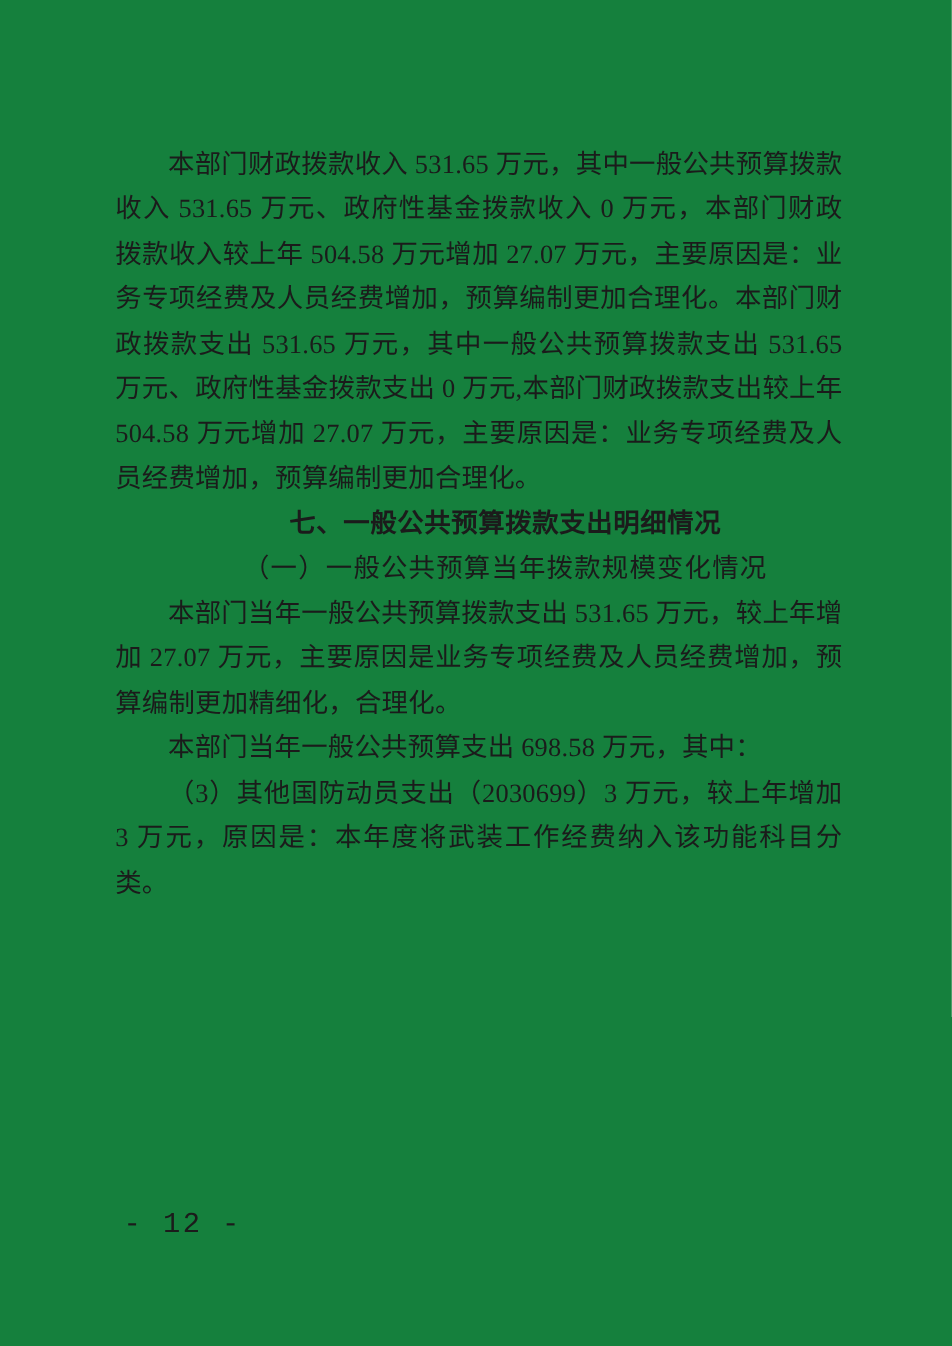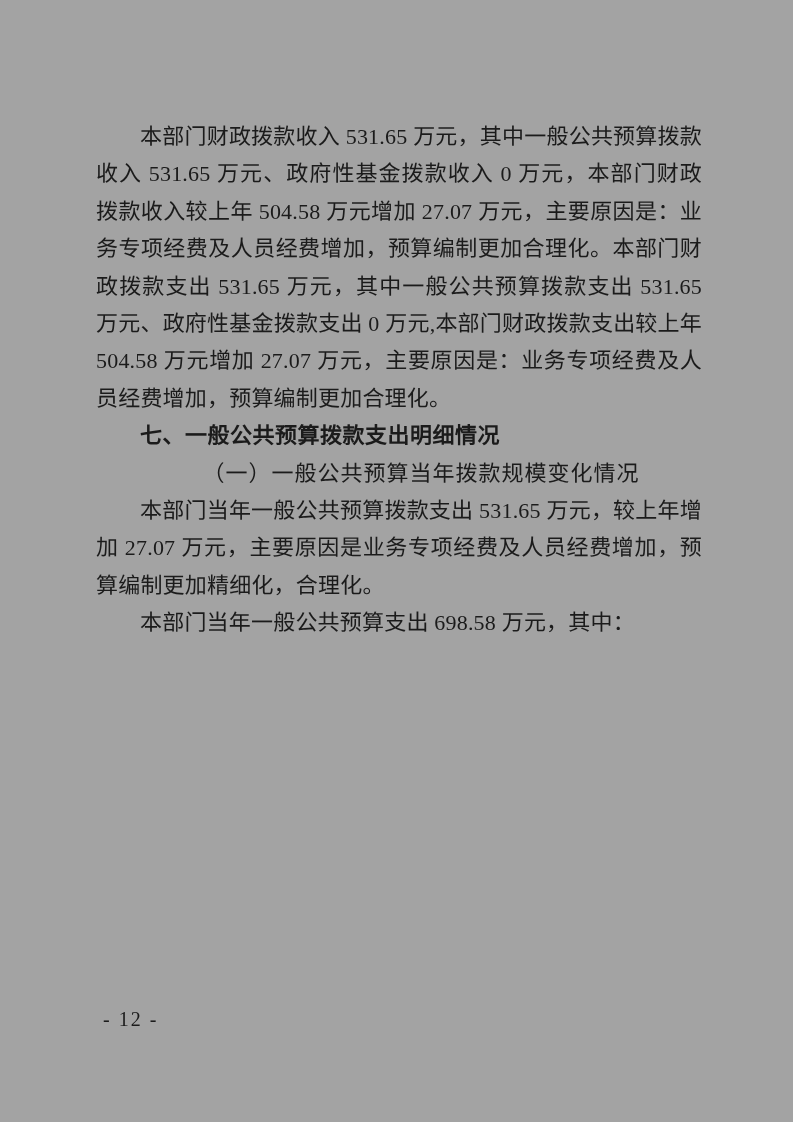--- a/index.html
+++ b/index.html
@@ -13,65 +13,66 @@
     position: relative;
     overflow: hidden;
     font-family: "Liberation Serif", "DejaVu Serif", serif;
   }
   .page {
     position: absolute;
     left: 0;
     top: 0;
     width: 793px;
     height: 1122px;
-    background: #a3a3a3;
+    background: #15803d;
   }
   .content {
     position: absolute;
     left: 96px;
     top: 118px;
     width: 606px;
     color: #1b1b1b;
   }
   .content p {
     margin: 0;
     font-size: 22px;
     line-height: 37.4px;
     text-align: justify;
     text-indent: 2em;
     font-family: "Liberation Serif", "DejaVu Serif", serif;
     letter-spacing: 0.2px;
   }
   .content p.section-heading {
     font-family: "Liberation Sans", "DejaVu Sans", sans-serif;
     font-weight: bold;
-    text-align: left;
+    text-align: center;
     letter-spacing: 0.5px;
   }
   .content p.sub-heading {
     text-align: center;
     font-weight: 400;
     letter-spacing: 1px;
   }
   .page-number {
     position: absolute;
     left: 103px;
     top: 1008px;
-    font-size: 20px;
+    font-size: 24px;
     color: #1b1b1b;
-    font-family: Liberation Serif, serif;
+    font-family: Liberation Mono, monospace;
     letter-spacing: 2px;
   }
 </style>
 </head>
 <body>
 
 <div class="page">
   <div class="content">
     <p>本部门财政拨款收入 531.65 万元，其中一般公共预算拨款收入 531.65 万元、政府性基金拨款收入 0 万元，本部门财政拨款收入较上年 504.58 万元增加 27.07 万元，主要原因是：业务专项经费及人员经费增加，预算编制更加合理化。本部门财政拨款支出 531.65 万元，其中一般公共预算拨款支出 531.65 万元、政府性基金拨款支出 0 万元,本部门财政拨款支出较上年 504.58 万元增加 27.07 万元，主要原因是：业务专项经费及人员经费增加，预算编制更加合理化。</p>
     <p class="section-heading">七、一般公共预算拨款支出明细情况</p>
     <p class="sub-heading">（一）一般公共预算当年拨款规模变化情况</p>
     <p>本部门当年一般公共预算拨款支出 531.65 万元，较上年增加 27.07 万元，主要原因是业务专项经费及人员经费增加，预算编制更加精细化，合理化。</p>
     <p>本部门当年一般公共预算支出 698.58 万元，其中：</p>
+    <p>（3）其他国防动员支出（2030699）3 万元，较上年增加 3 万元，原因是：本年度将武装工作经费纳入该功能科目分类。</p>
   </div>
 
   <div class="page-number">- 12 -</div>
 </div>
 
 </body></html>

